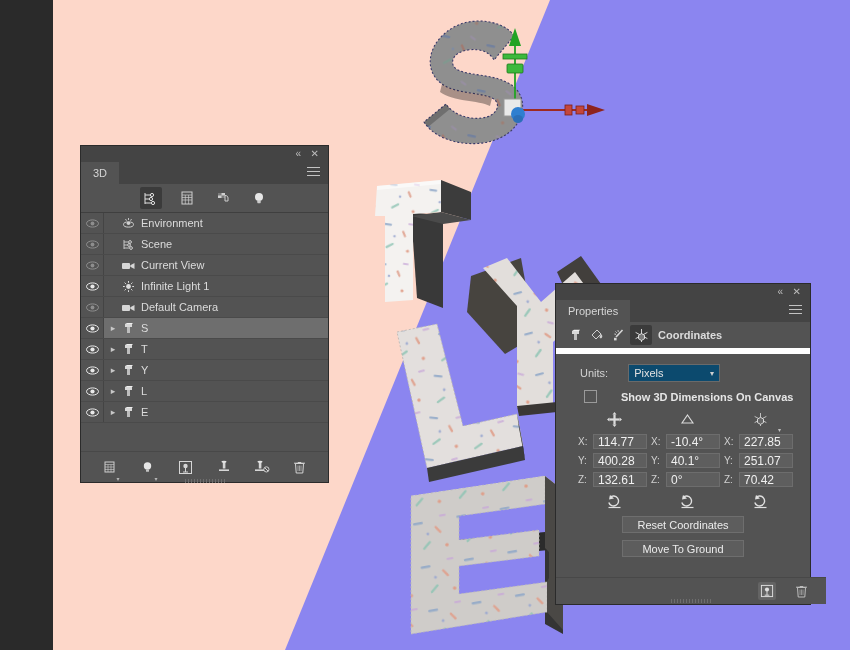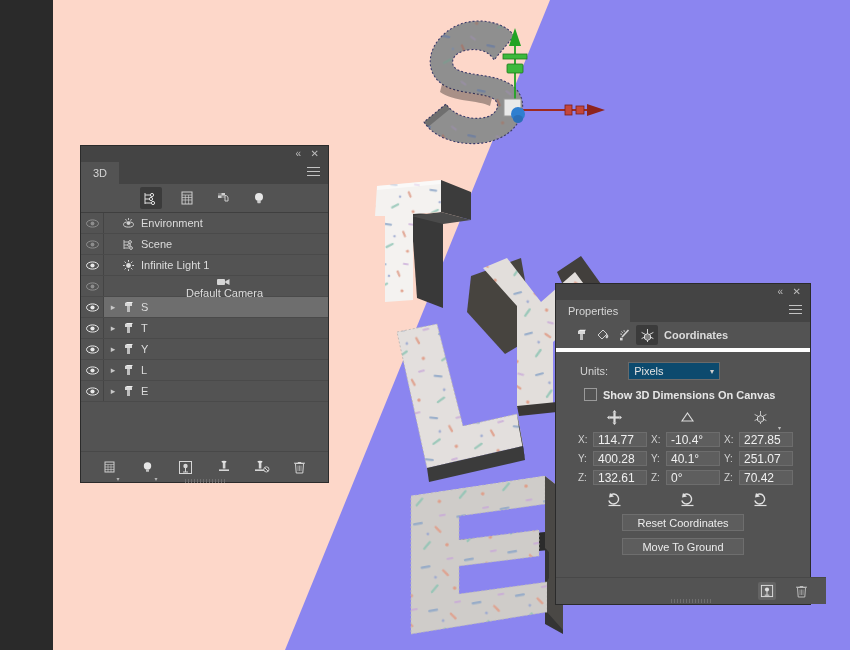--- a/index.html
+++ b/index.html
@@ -53,33 +53,33 @@
   .p3-arrow{width:10px;height:20px;display:flex;align-items:center;justify-content:center;color:#c8c8c8;font-size:9px;cursor:pointer;}
   .p3-type{width:20px;height:20px;display:flex;align-items:center;justify-content:center;}
   .p3-name{font-size:11px;color:#dcdcdc;padding-left:3px;white-space:nowrap;}
   .p3-bottombar{position:absolute;left:0;bottom:0;width:247px;height:30px;background:#535353;border-top:1px solid #484848;display:flex;align-items:center;justify-content:center;gap:20px;}
   .p3-bottombar .bb{width:18px;height:18px;display:flex;align-items:center;justify-content:center;cursor:pointer;position:relative;}
   .p3-grip{position:absolute;left:50%;transform:translateX(-50%);bottom:-1px;width:40px;height:4px;
      background:repeating-linear-gradient(90deg,#6d6d6d 0 1px,transparent 1px 3px);}
 
   
   #panelProps{left:556px;top:284px;width:254px;height:320px;}
-  .pp-iconbar{height:26px;background:#535353;display:flex;align-items:center;padding-left:14px;gap:0;border-bottom:4px solid #ffffff;}
+  .pp-iconbar{height:26px;background:#535353;display:flex;align-items:center;padding-left:8px;gap:0;border-bottom:6px solid #ffffff;}
   .pp-ico{width:22px;height:20px;display:flex;align-items:center;justify-content:center;border-radius:2px;cursor:pointer;}
   .pp-ico.active{background:#3b3b3b;}
   .pp-title{font-size:11px;color:#dcdcdc;font-weight:bold;margin-left:6px;}
   .pp-body{padding:10px 0 0 0;position:relative;height:262px;}
   .pp-units-row{display:flex;align-items:center;padding-left:24px;gap:20px;}
   .pp-units-label{font-size:11px;color:#d2d2d2;}
   .pp-select{
     width:92px;height:18px;background:#0c4a6e;border:1px solid #6a6a6a;
     display:flex;align-items:center;justify-content:space-between;
     padding:0 5px;font-size:11px;color:#e2e2e2;cursor:pointer;box-sizing:border-box;
   }
-  .pp-chk-row{display:flex;align-items:center;padding-left:28px;gap:6px;margin-top:8px;}
+  .pp-chk-row{display:flex;align-items:center;padding-left:28px;gap:24px;margin-top:8px;}
   .pp-chk{width:11px;height:11px;border:1px solid #9a9a9a;background:#535353;cursor:pointer;}
   .pp-chk-label{font-size:11px;color:#e6e6e6;font-weight:bold;}
   .pp-axisicons{display:flex;margin-top:7px;padding-left:22px;}
   .pp-axisicons > div{width:73px;display:flex;align-items:center;justify-content:center;height:18px;cursor:pointer;}
   .coord-grid{margin-top:4px;padding-left:22px;}
   .coord-line{display:flex;height:19px;align-items:center;}
   .coord-cell{width:73px;display:flex;align-items:center;gap:4px;}
   .coord-cell span.lbl{font-size:10px;color:#d0d0d0;width:11px;}
   .coord-inp{
     width:54px;height:15px;background:#5e5e5e;border:1px solid #6d6d6d;
@@ -343,20 +343,37 @@
                 </g>
                 <circle cx="8" cy="4" r="1.4" fill="none" stroke="#d0d0d0"></circle>
                 <circle cx="7" cy="7" r="1.4" fill="none" stroke="#d0d0d0"></circle>
                 <circle cx="9" cy="10" r="1.4" fill="none" stroke="#d0d0d0"></circle>
               </svg>
           </span>
           <span class="p3-name">Scene</span>
         </div>
       </div>
 
+      <div class="p3-row">
+        <div class="p3-eye">
+          <svg width="13" height="9" viewBox="0 0 13 9">
+              <ellipse cx="6.5" cy="4.5" rx="6" ry="3.6" fill="none" stroke="#8e8e8e" stroke-width="1"></ellipse>
+              <circle cx="6.5" cy="4.5" r="1.9" fill="#8e8e8e"></circle>
+            </svg>
+        </div>
+        <div class="p3-label-wrap" style="padding-left:14px;">
+          <span class="p3-type">
+            <svg width="15" height="11" viewBox="0 0 15 11">
+                <rect x="1" y="3" width="8" height="6" rx="1" fill="#d6d6d6"></rect>
+                <path d="M9.3 5.2L13.5 3v6l-4.2-2.2z" fill="#d6d6d6"></path>
+              </svg>
+          </span>
+          <span class="p3-name">Current View</span>
+        </div>
+      </div>
 
       <div class="p3-row">
         <div class="p3-eye">
           <svg width="13" height="9" viewBox="0 0 13 9">
               <ellipse cx="6.5" cy="4.5" rx="6" ry="3.6" fill="none" stroke="#e8e8e8" stroke-width="1"></ellipse>
               <circle cx="6.5" cy="4.5" r="2.1" fill="#e8e8e8"></circle>
             </svg>
         </div>
         <div class="p3-label-wrap" style="padding-left:14px;">
           <span class="p3-type">
@@ -378,21 +395,21 @@
         </div>
       </div>
 
       <div class="p3-row">
         <div class="p3-eye">
           <svg width="13" height="9" viewBox="0 0 13 9">
               <ellipse cx="6.5" cy="4.5" rx="6" ry="3.6" fill="none" stroke="#8e8e8e" stroke-width="1"></ellipse>
               <circle cx="6.5" cy="4.5" r="1.9" fill="#8e8e8e"></circle>
             </svg>
         </div>
-        <div class="p3-label-wrap" style="padding-left:14px;flex-direction:column;">
+        <div class="p3-label-wrap" style="padding-left:14px;">
           <span class="p3-type">
             <svg width="15" height="11" viewBox="0 0 15 11">
                 <rect x="1" y="3" width="8" height="6" rx="1" fill="#d6d6d6"></rect>
                 <path d="M9.3 5.2L13.5 3v6l-4.2-2.2z" fill="#d6d6d6"></path>
               </svg>
           </span>
           <span class="p3-name">Default Camera</span>
         </div>
       </div>
 

